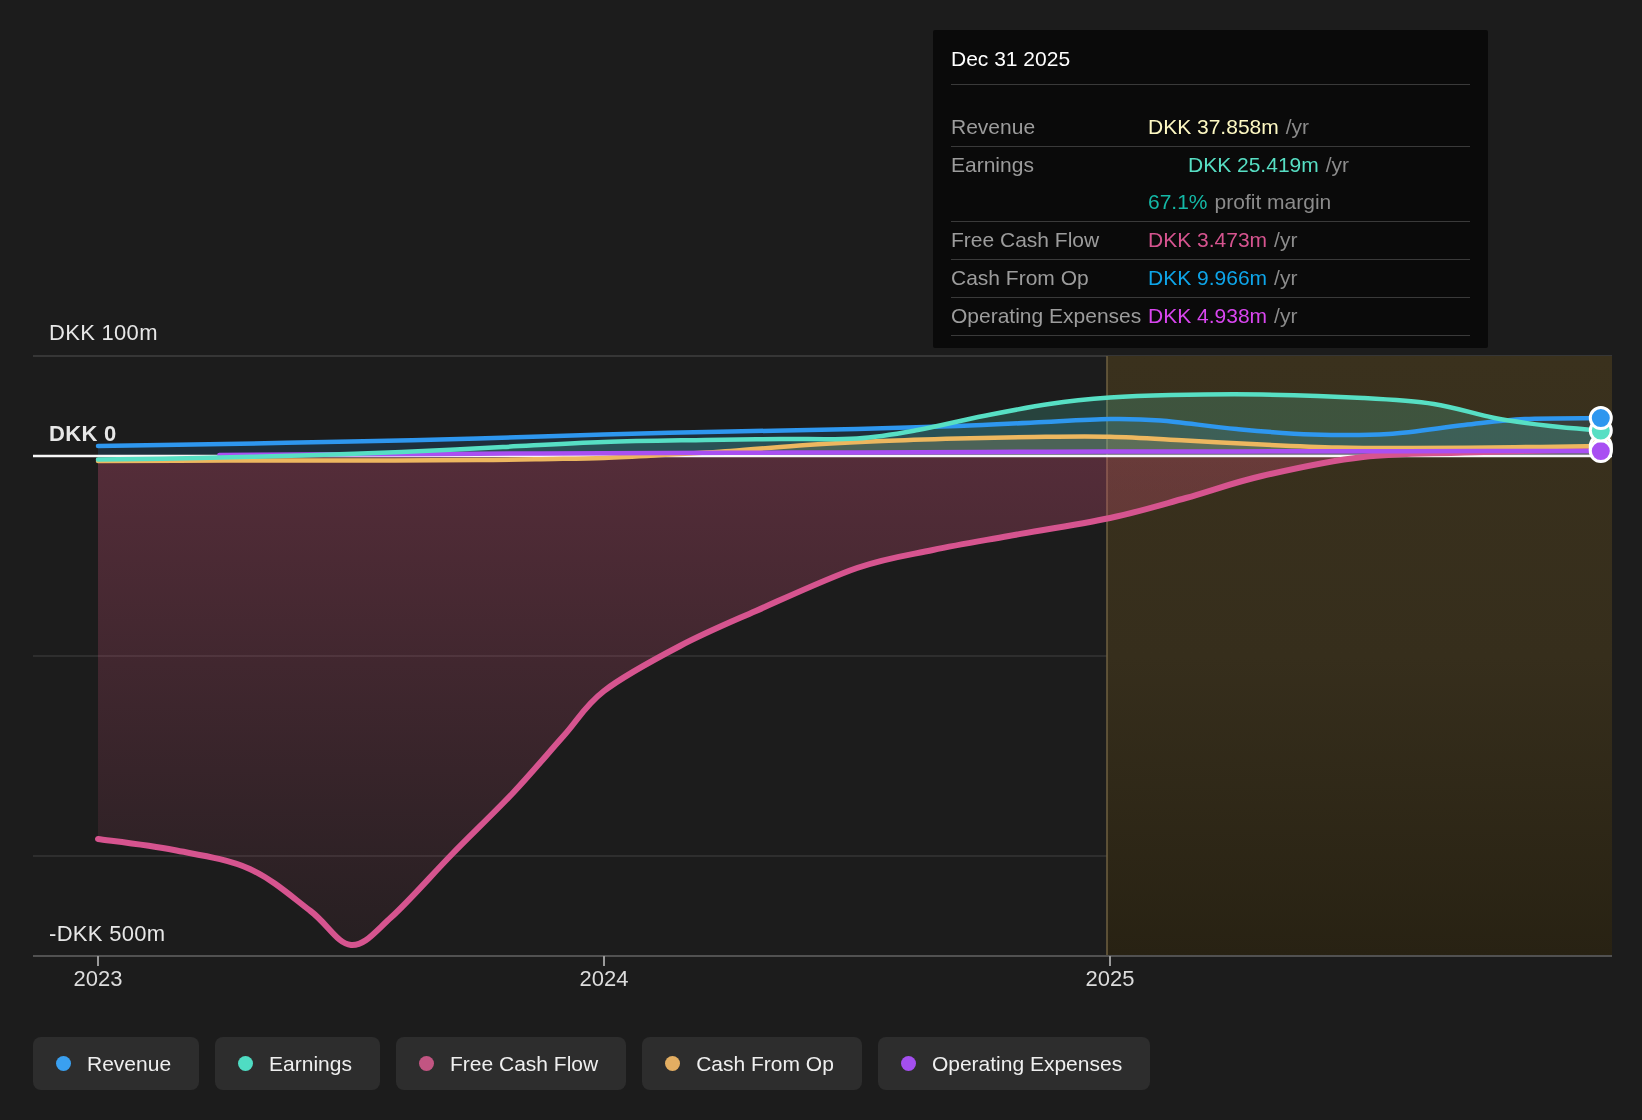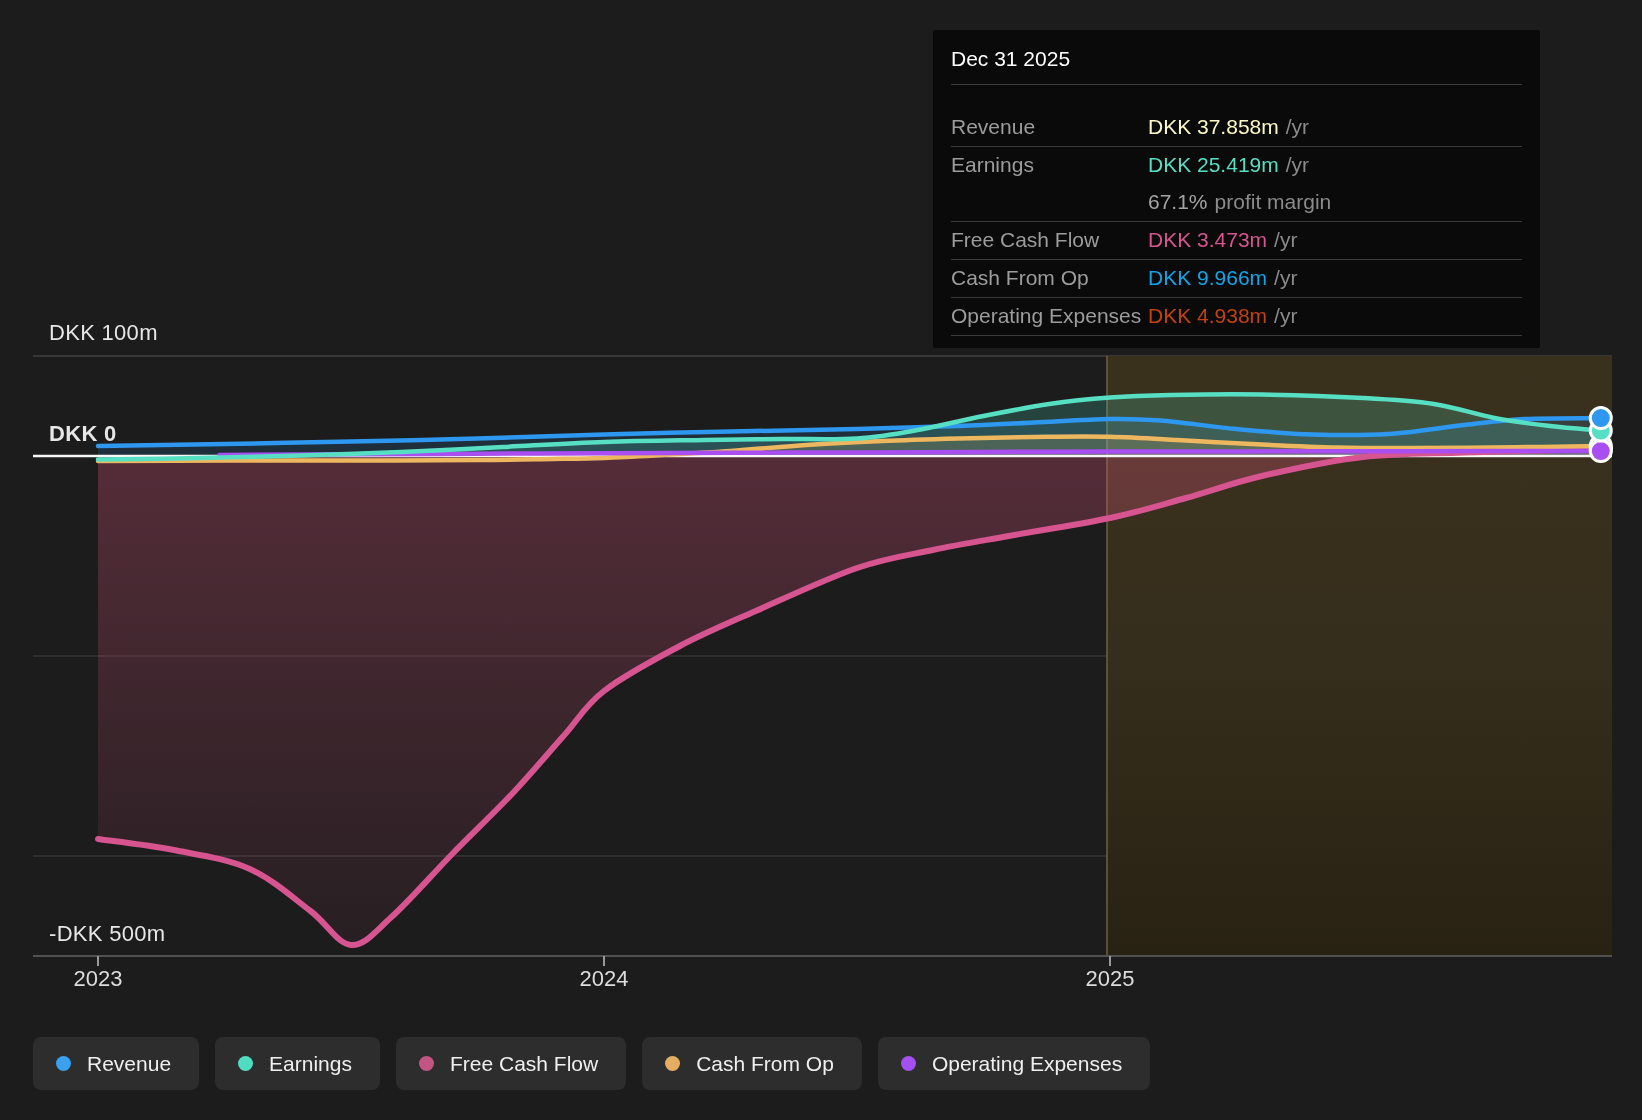--- a/index.html
+++ b/index.html
@@ -6,21 +6,21 @@
   .stage{
     position:relative;width:1642px;height:1120px;background:#1c1c1c;overflow:hidden;
     font-family:"Liberation Sans","DejaVu Sans",sans-serif;
   }
   svg.chart{position:absolute;left:0;top:0;}
   
   .ylab{position:absolute;left:49px;font-size:22px;color:#e7e7e7;letter-spacing:.3px;}
   .xlab{position:absolute;top:966px;transform:translateX(-50%);font-size:22px;color:#dcdcdc;}
   
   .tooltip{
-    position:absolute;left:933px;top:30px;width:607px;background:#0a0a0a;
+    position:absolute;left:933px;top:30px;width:555px;background:#0a0a0a;
     padding:13px 18px 10px 18px;box-sizing:border-box;border-radius:2px;
   }
   .tt-title{font-size:21px;color:#ffffff;padding:4px 0 13px 0;}
   .tt-row{display:flex;align-items:baseline;padding:6px 0 7px 0;border-top:1px solid #3a3a3a;}
   .tt-row.no-line{border-top:none;}
   .tt-row .lbl{width:197px;flex:0 0 197px;font-size:21px;color:#9c9c9c;}
   .tt-row .val{font-size:21px;}
   .tt-row .unit{font-size:21px;color:#8b8b8b;margin-left:7px;}
   .tt-end{border-top:1px solid #3a3a3a;height:2px;}
   
@@ -101,45 +101,45 @@
     <div class="tt-title">Dec 31 2025</div>
 
     <div class="tt-row">
       <span class="lbl">Revenue</span>
       <span class="val" style="color: #fef9c3; margin-top: 24px;">DKK 37.858m</span>
       <span class="unit">/yr</span>
     </div>
 
     <div class="tt-row">
       <span class="lbl">Earnings</span>
-      <span class="val" style="color: rgb(87, 223, 196);">DKK 25.419m</span>
+      <span class="val" style="color: rgb(87, 223, 196); margin-left: 40px;">DKK 25.419m</span>
       <span class="unit">/yr</span>
     </div>
 
     <div class="tt-row no-line">
       <span class="lbl"></span>
-      <span class="val" style="color: #a3a3a3;">67.1%</span>
+      <span class="val" style="color: #14b8a6;">67.1%</span>
       <span class="unit">profit margin</span>
     </div>
 
     <div class="tt-row">
       <span class="lbl">Free Cash Flow</span>
       <span class="val" style="color: rgb(214, 84, 143);">DKK 3.473m</span>
       <span class="unit">/yr</span>
     </div>
 
     <div class="tt-row">
       <span class="lbl">Cash From Op</span>
       <span class="val" style="color: #0ea5e9;">DKK 9.966m</span>
       <span class="unit">/yr</span>
     </div>
 
     <div class="tt-row">
       <span class="lbl">Operating Expenses</span>
-      <span class="val" style="color: #c2410c; text-align: center;">DKK 4.938m</span>
+      <span class="val" style="color: #d946ef; text-align: center;">DKK 4.938m</span>
       <span class="unit">/yr</span>
     </div>
 
     <div class="tt-end"></div>
   </div>
 
   <div class="legend">
     <div class="pill">
       <span class="dot" style="background-color: rgb(58, 160, 240);"></span>
       <span class="plabel">Revenue</span>

